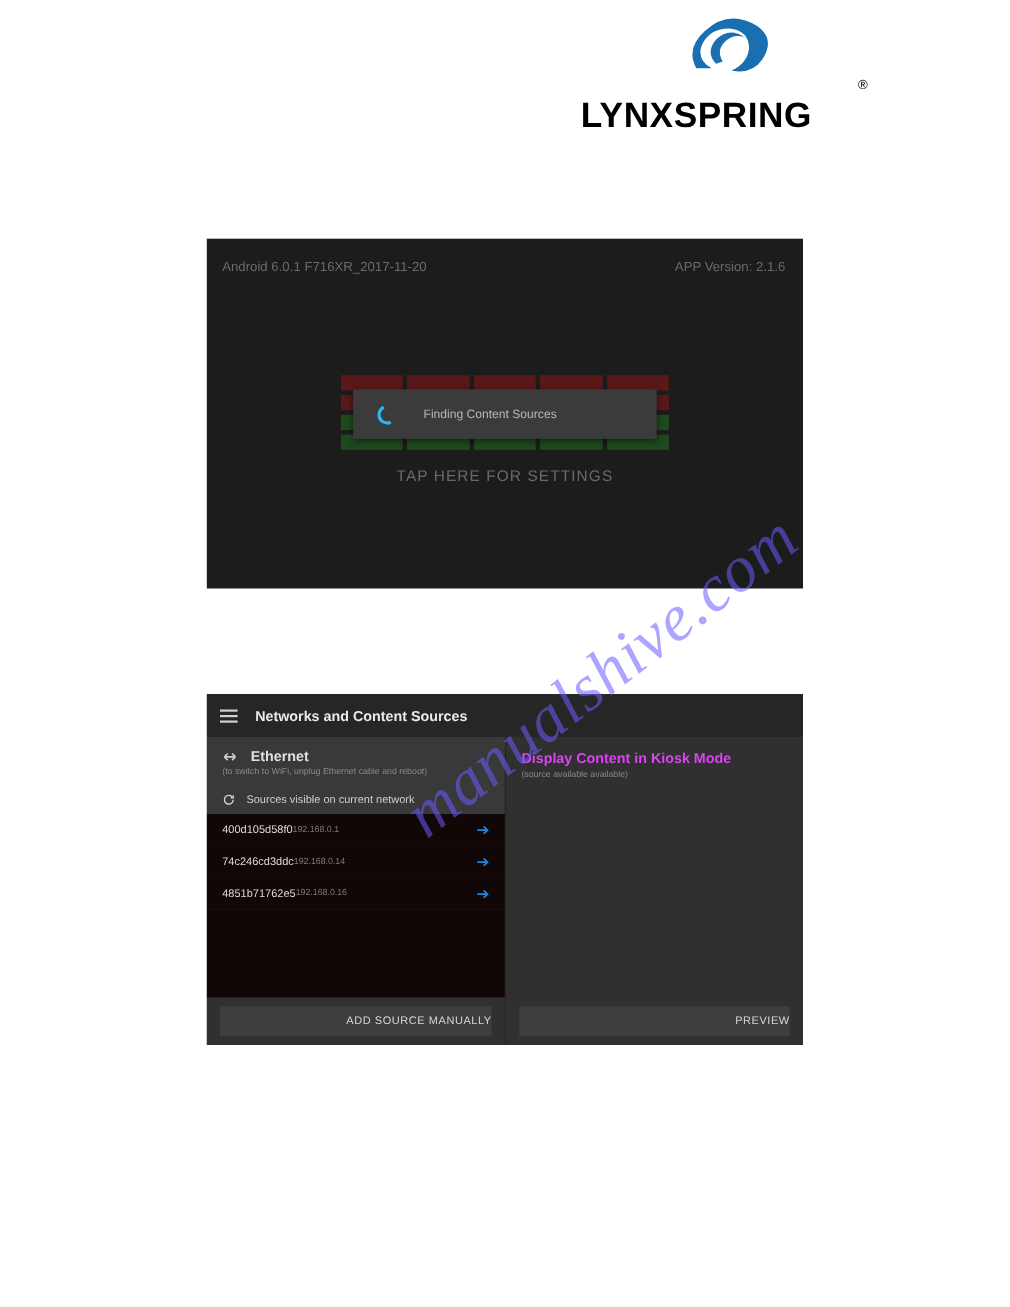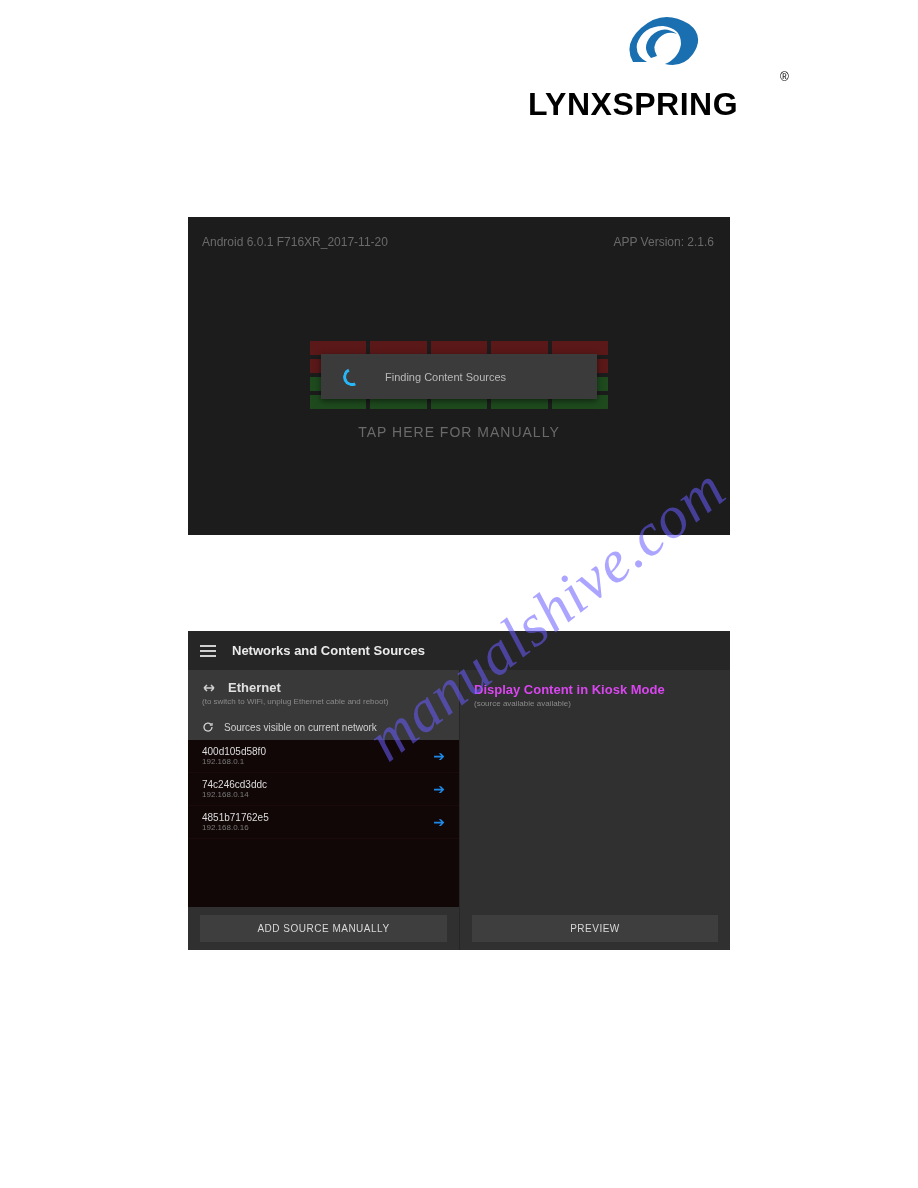--- a/index.html
+++ b/index.html
@@ -132,30 +132,30 @@
     color: #cfcfcf; font-size: 10px;
   }
   .s2-refresh-icon { width: 12px; height: 12px; }
 
   .s2-src-list { background: #120707; flex: 0 0 auto; }
   .s2-src-item {
     display: flex; align-items: center; justify-content: space-between;
     padding: 6px 14px;
     border-bottom: 1px solid #1a0a0a;
   }
-  .s2-src-text { display: flex; flex-direction: column; }
+  .s2-src-text { display: flex; flex-direction: row; }
   .s2-src-name { color: #dcdcdc; font-size: 10px; }
   .s2-src-ip { color: #7a7a7a; font-size: 8px; }
   .s2-arrow { color: #1e88e5; font-size: 14px; }
 
   .s2-bottom-gap { flex: 1; background: #120707; }
   .s2-btn-wrap { padding: 8px 12px; background: #303030; }
   .s2-btn {
     background: #3e3e3e; color: #d8d8d8;
-    text-align: center; font-size: 10px; letter-spacing: 0.5px;
+    text-align: right; font-size: 10px; letter-spacing: 0.5px;
     padding: 8px 0;
   }
 
   .s2-right-head { padding: 12px 14px 2px 14px; color: #d946ef; font-size: 13px; font-weight: bold; }
   .s2-right-sub { padding: 0 14px; color: #8a8a8a; font-size: 8px; }
   .s2-right-fill { flex: 1; }
 
   
   .watermark {
     position: absolute;
@@ -216,21 +216,21 @@
         <div class="s1-seg"></div>
         <div class="s1-seg"></div>
     </div>
   </div>
 
   <div class="s1-toast">
     <div class="s1-spinner"></div>
     <span>Finding Content Sources</span>
   </div>
 
-  <div class="s1-tap">TAP HERE FOR MANUALLY</div>
+  <div class="s1-tap">TAP HERE FOR SETTINGS</div>
 </div>
 
 <div class="shot shot2">
   <div class="s2-header">
     <div class="s2-hamburger">
       <span></span>
         <span></span>
         <span></span>
     </div>
     <div class="s2-title">Networks and Content Sources</div>

